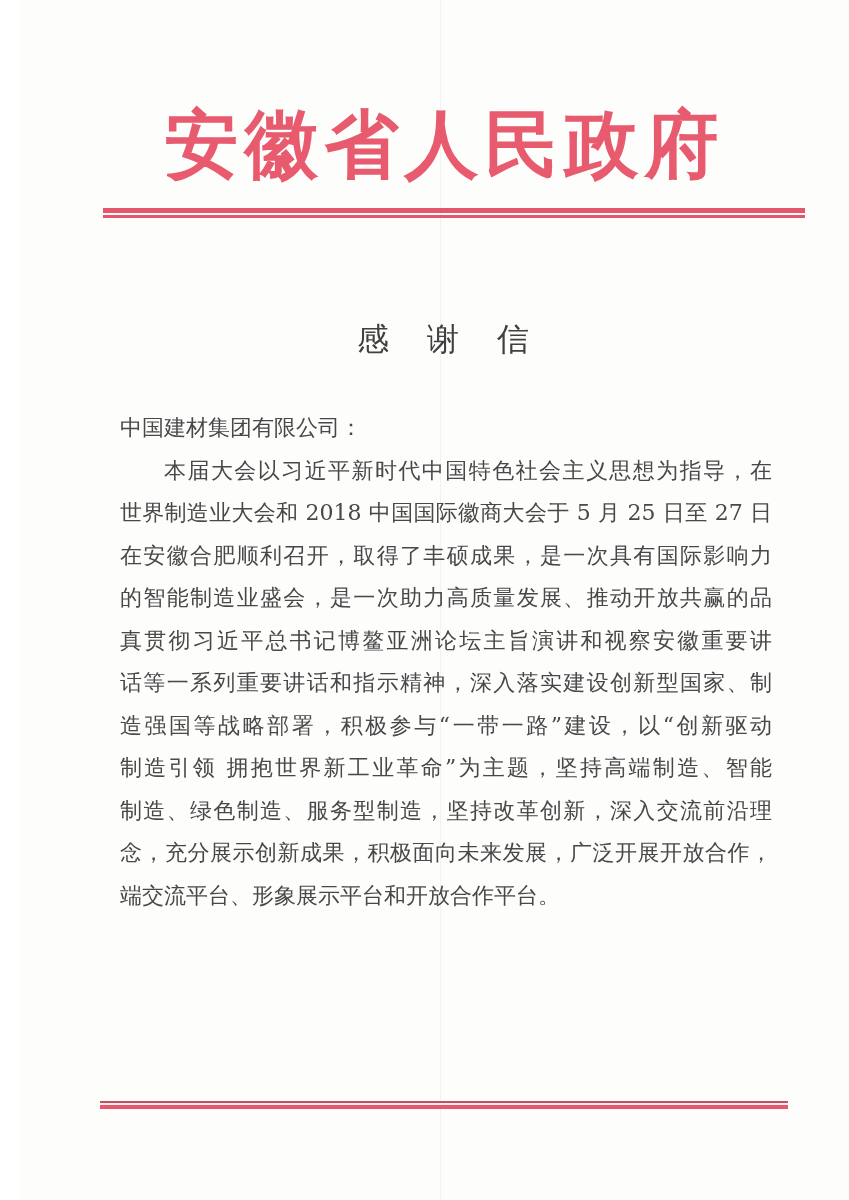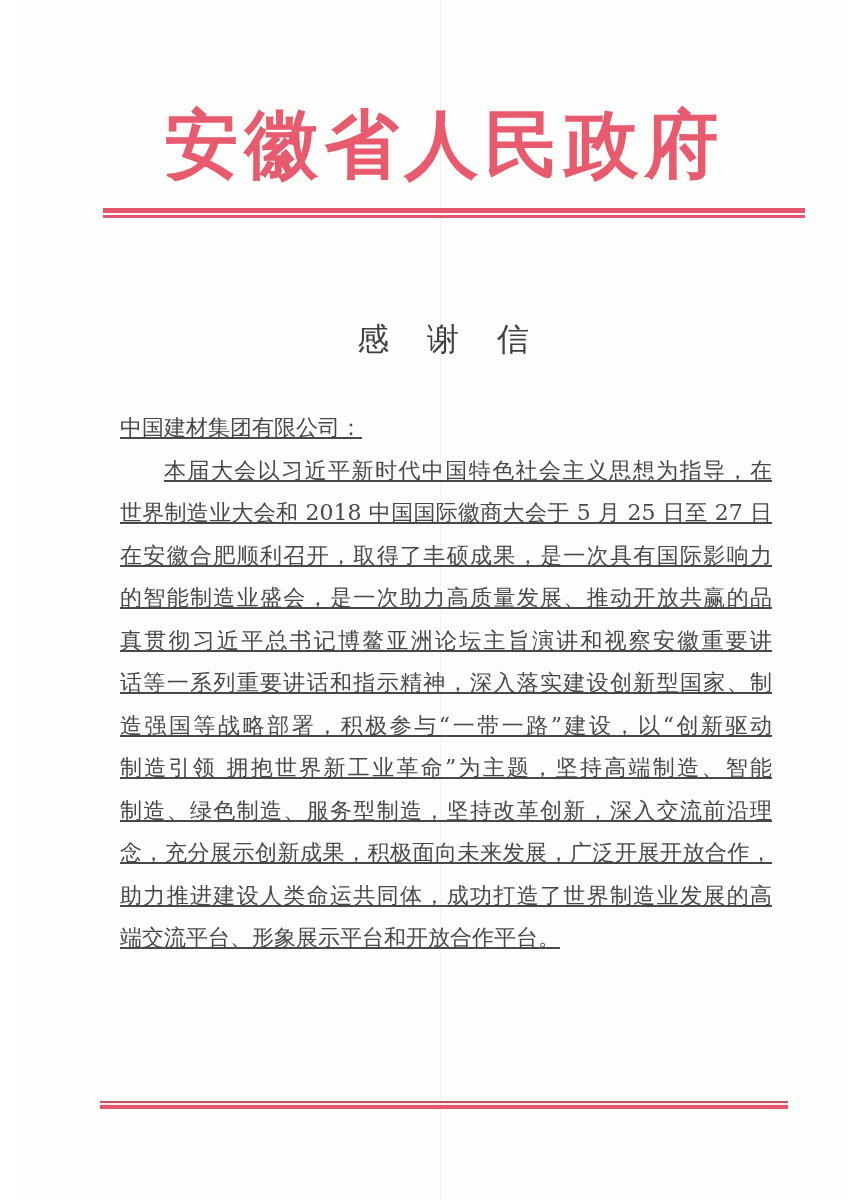--- a/index.html
+++ b/index.html
@@ -47,21 +47,20 @@
 
   
   .letter-body {
     position: absolute; top: 407px; left: 100px; width: 652px;
     font-size: 22px; color: #484848;
   }
   .line {
     line-height: 42.5px;
     text-align: justify;
     text-align-last: justify;
-    text-decoration: underline;
   }
   .line.indent { text-indent: 44px; }
   .line.end { text-align-last: left; }
 
   
   .rule-bottom { position: absolute; top: 1101px; left: 80px; width: 688px; }
   .rule-bottom .thin  { height: 2px;   background: #c2505f; }
   .rule-bottom .gap   { height: 1.5px; background: #faedef; }
   .rule-bottom .thick { height: 4.5px; background: #e8566b; }
 </style>
@@ -90,21 +89,20 @@
     <div class="line">世界制造业大会和 2018 中国国际徽商大会于 5 月 25 日至 27 日</div>
     <div class="line">在安徽合肥顺利召开，取得了丰硕成果，是一次具有国际影响力</div>
     <div class="line">的智能制造业盛会，是一次助力高质量发展、推动开放共赢的品</div>
 
     <div class="line">真贯彻习近平总书记博鳌亚洲论坛主旨演讲和视察安徽重要讲</div>
     <div class="line">话等一系列重要讲话和指示精神，深入落实建设创新型国家、制</div>
     <div class="line">造强国等战略部署，积极参与“一带一路”建设，以“创新驱动</div>
     <div class="line">制造引领 拥抱世界新工业革命”为主题，坚持高端制造、智能</div>
     <div class="line">制造、绿色制造、服务型制造，坚持改革创新，深入交流前沿理</div>
     <div class="line">念，充分展示创新成果，积极面向未来发展，广泛开展开放合作，</div>
-    <div class="line">助力推进建设人类命运共同体，成功打造了世界制造业发展的高</div>
     <div class="line end">端交流平台、形象展示平台和开放合作平台。</div>
   </div>
 
   <div class="rule-bottom">
     <div class="thin"></div>
     <div class="gap"></div>
     <div class="thick"></div>
   </div>
 
 </div>

